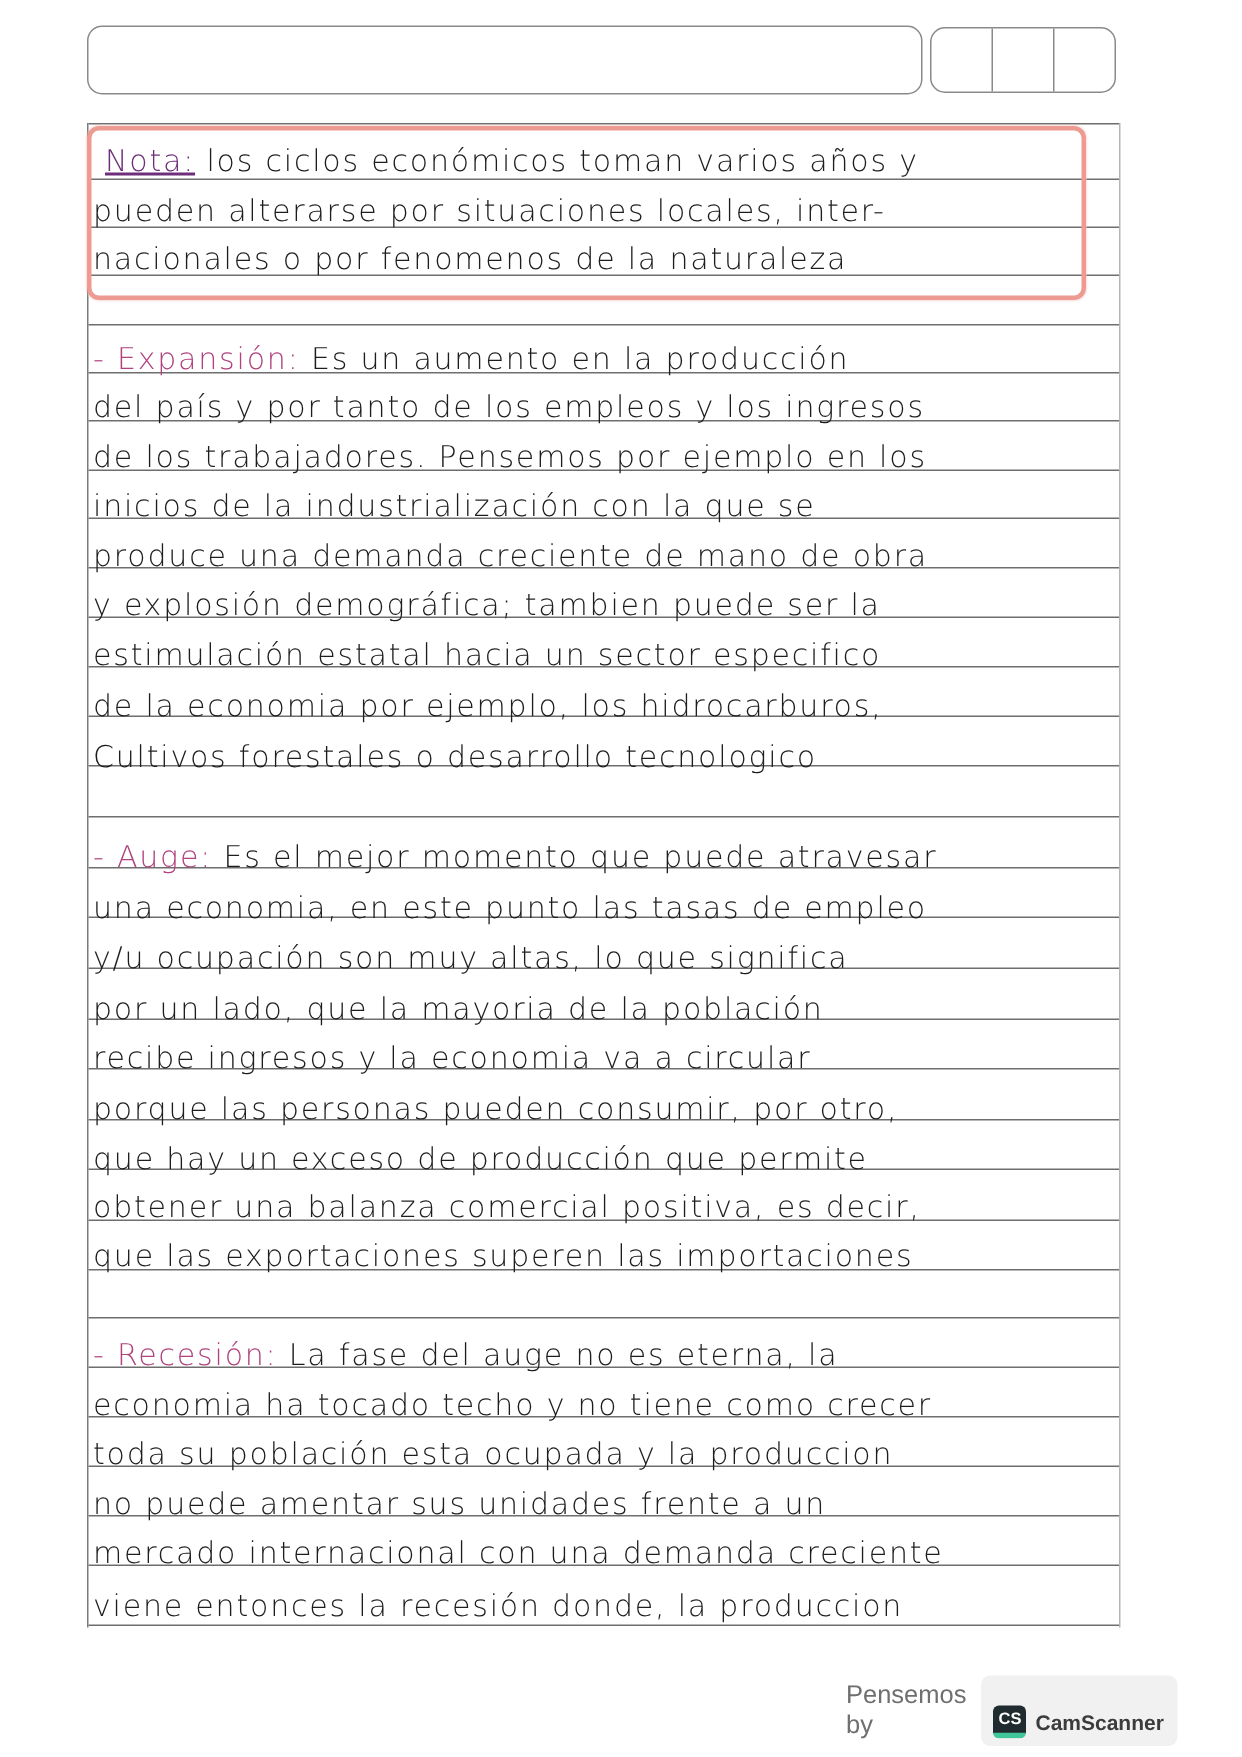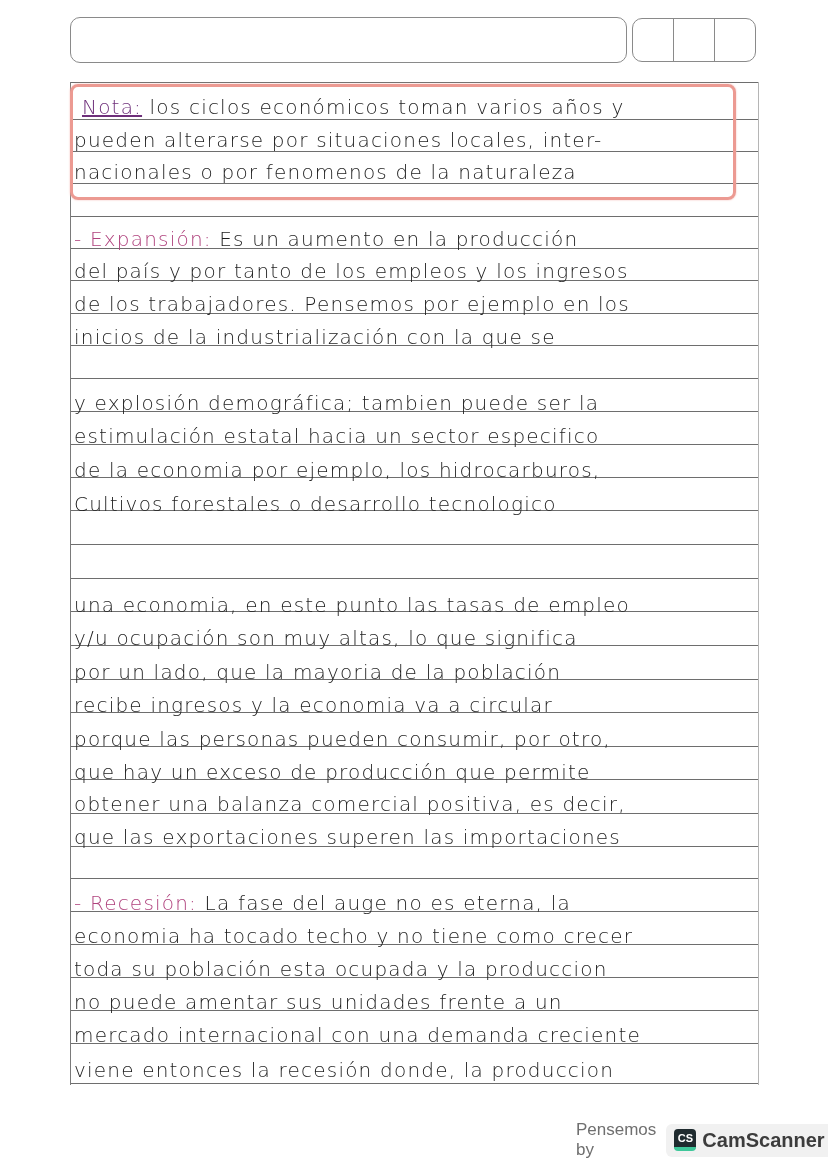--- a/index.html
+++ b/index.html
@@ -3,21 +3,21 @@
   <meta charset="utf-8">
   <style>
     html, body { margin: 0; padding: 0; }
     body {
       width: 828px; height: 1171px;
       background: #ffffff;
       position: relative;
       overflow: hidden;
       font-family: "DejaVu Sans", sans-serif;
     }
-    .page { position: absolute; left: 12px; top: 0; width: 669px; height: 1171px; }
+    .page { position: absolute; left: 0; top: 0; width: 669px; height: 1171px; }
 
     
     .hdr-main {
       position: absolute; left: 58px; top: 17px; width: 555px; height: 44px;
       border: 1.5px solid #8a8a8a; border-radius: 10px;
     }
     .hdr-small {
       position: absolute; left: 620px; top: 18px; width: 122px; height: 42px;
       border: 1.5px solid #8a8a8a; border-radius: 10px;
       display: flex;
@@ -57,30 +57,30 @@
 
     
     .footer {
       position: absolute; left: 564px; top: 1122px; height: 36px;
       display: flex; align-items: center; gap: 10px;
       font-family: "Liberation Sans", sans-serif;
     }
     .powered { color: #6f6f6f; font-size: 17px; }
     .cs-badge {
       display: flex; align-items: center; gap: 6px;
-      background: #f1f1f1; border-radius: 6px; padding: 5px 9px 5px 8px;
+      background: #f1f1f1; border-radius: 6px; padding: 20px 9px 5px 8px;
     }
     .cs-logo {
       width: 22px; height: 22px; border-radius: 4px;
       background: #1f2b2f; color: #fff; font-weight: bold; font-size: 11px;
       display: flex; align-items: center; justify-content: center;
       border-bottom: 4px solid #3fc79a; box-sizing: border-box;
       font-family: "Liberation Sans", sans-serif;
     }
-    .cs-name { color: #3c3c3c; font-size: 20px; font-weight: bold; }
+    .cs-name { color: #3c3c3c; font-size: 14px; font-weight: bold; }
   </style>
 </head>
 <body>
 
 <div class="page">
 
   <div class="hdr-main"></div>
   <div class="hdr-small">
     <div class="cell"></div>
     <div class="cell"></div>
@@ -124,25 +124,27 @@
   <div class="note-box"></div>
 
   <div class="line" style="top:95px; left:70px"><span class="kw-note">Nota:</span><span> los ciclos económicos toman varios años y</span></div>
   <div class="line" style="top:128px">pueden alterarse por situaciones locales, inter-</div>
   <div class="line" style="top:227px"><span class="kw">- Expansión:</span><span> Es un aumento en la producción</span></div>
 
   <div class="line" style="top:160px">nacionales o por fenomenos de la naturaleza</div>
   <div class="line" style="top:259px">del país y por tanto de los empleos y los ingresos</div>
   <div class="line" style="top:292px">de los trabajadores. Pensemos por ejemplo en los</div>
   <div class="line" style="top:325px">inicios de la industrialización con la que se</div>
+  <div class="line" style="top:358px">produce una demanda creciente de mano de obra</div>
   <div class="line" style="top:391px">y explosión demográfica; tambien puede ser la</div>
   <div class="line" style="top:424px">estimulación estatal hacia un sector especifico</div>
   <div class="line" style="top:458px">de la economia por ejemplo, los hidrocarburos,</div>
   <div class="line" style="top:492px">Cultivos forestales o desarrollo tecnologico</div>
 
+  <div class="line" style="top:559px"><span class="kw">- Auge:</span><span> Es el mejor momento que puede atravesar</span></div>
   <div class="line" style="top:593px">una economia, en este punto las tasas de empleo</div>
   <div class="line" style="top:660px">por un lado, que la mayoria de la población</div>
   <div class="line" style="top:626px">y/u ocupación son muy altas, lo que significa</div>
   <div class="line" style="top:693px">recibe ingresos y la economia va a circular</div>
   <div class="line" style="top:727px">porque las personas pueden consumir, por otro,</div>
   <div class="line" style="top:760px">que hay un exceso de producción que permite</div>
   <div class="line" style="top:792px">obtener una balanza comercial positiva, es decir,</div>
   <div class="line" style="top:825px">que las exportaciones superen las importaciones</div>
 
   <div class="line" style="top:891px"><span class="kw">- Recesión:</span><span> La fase del auge no es eterna, la</span></div>

